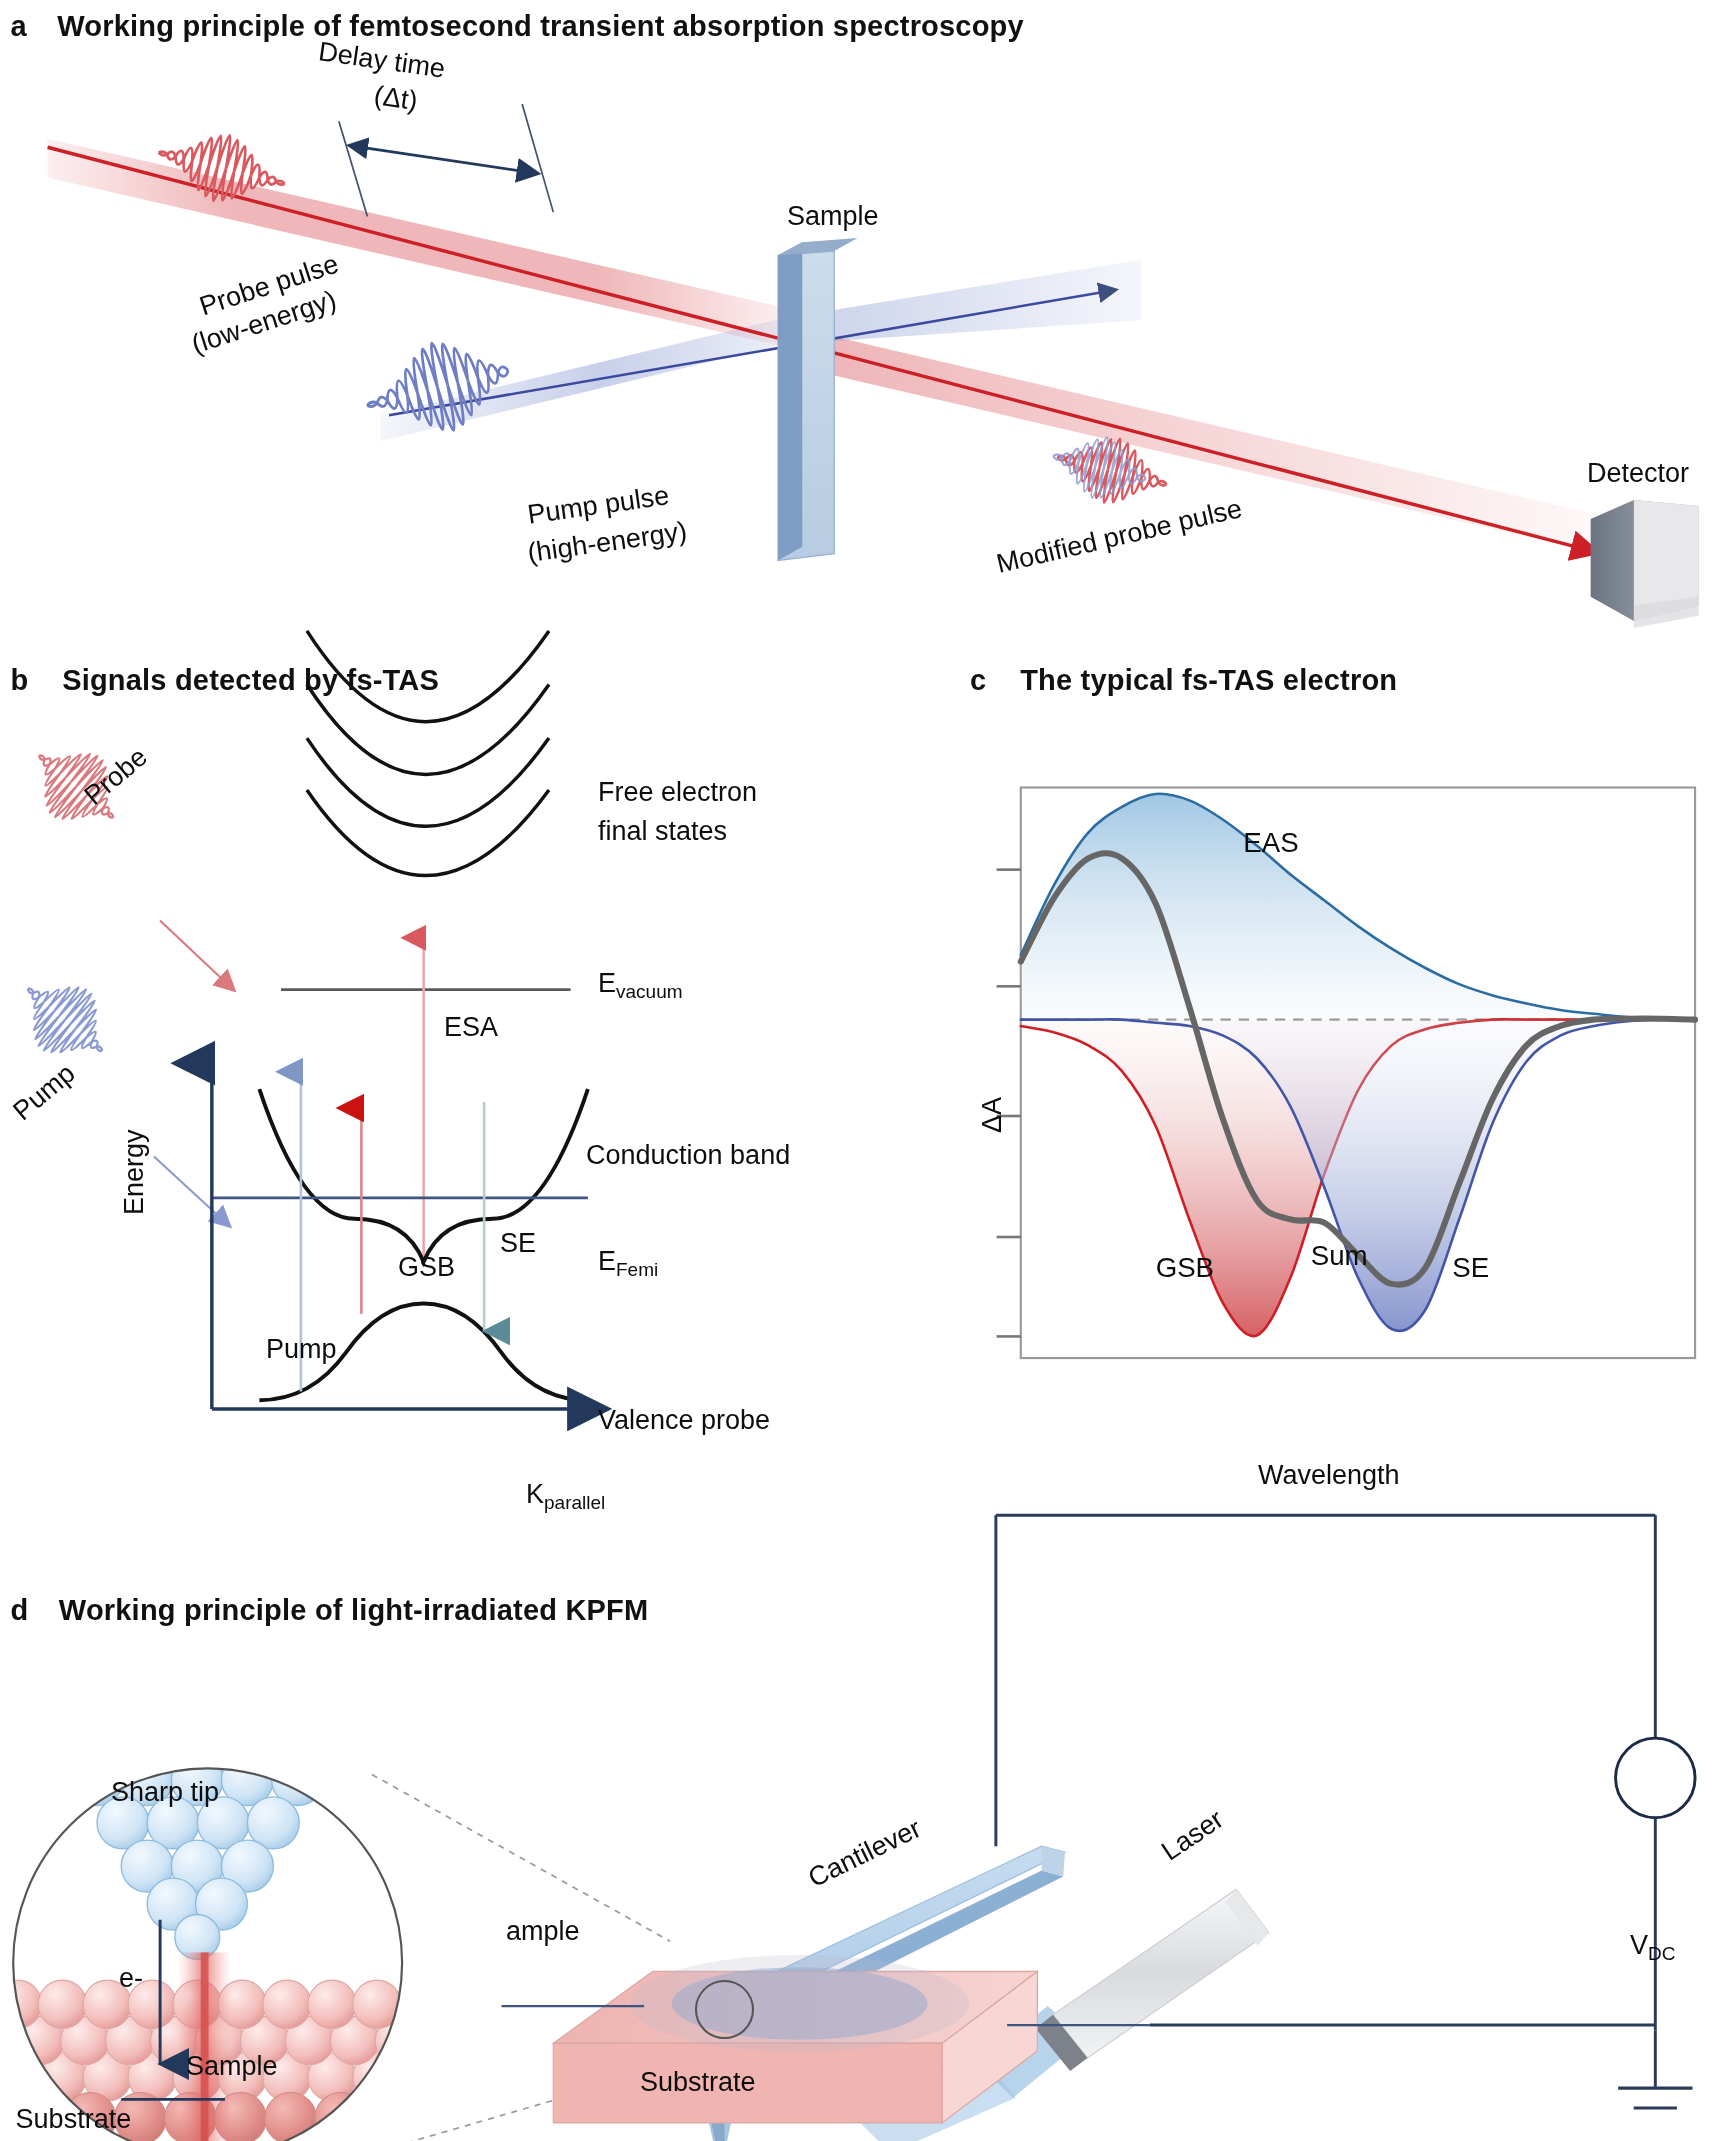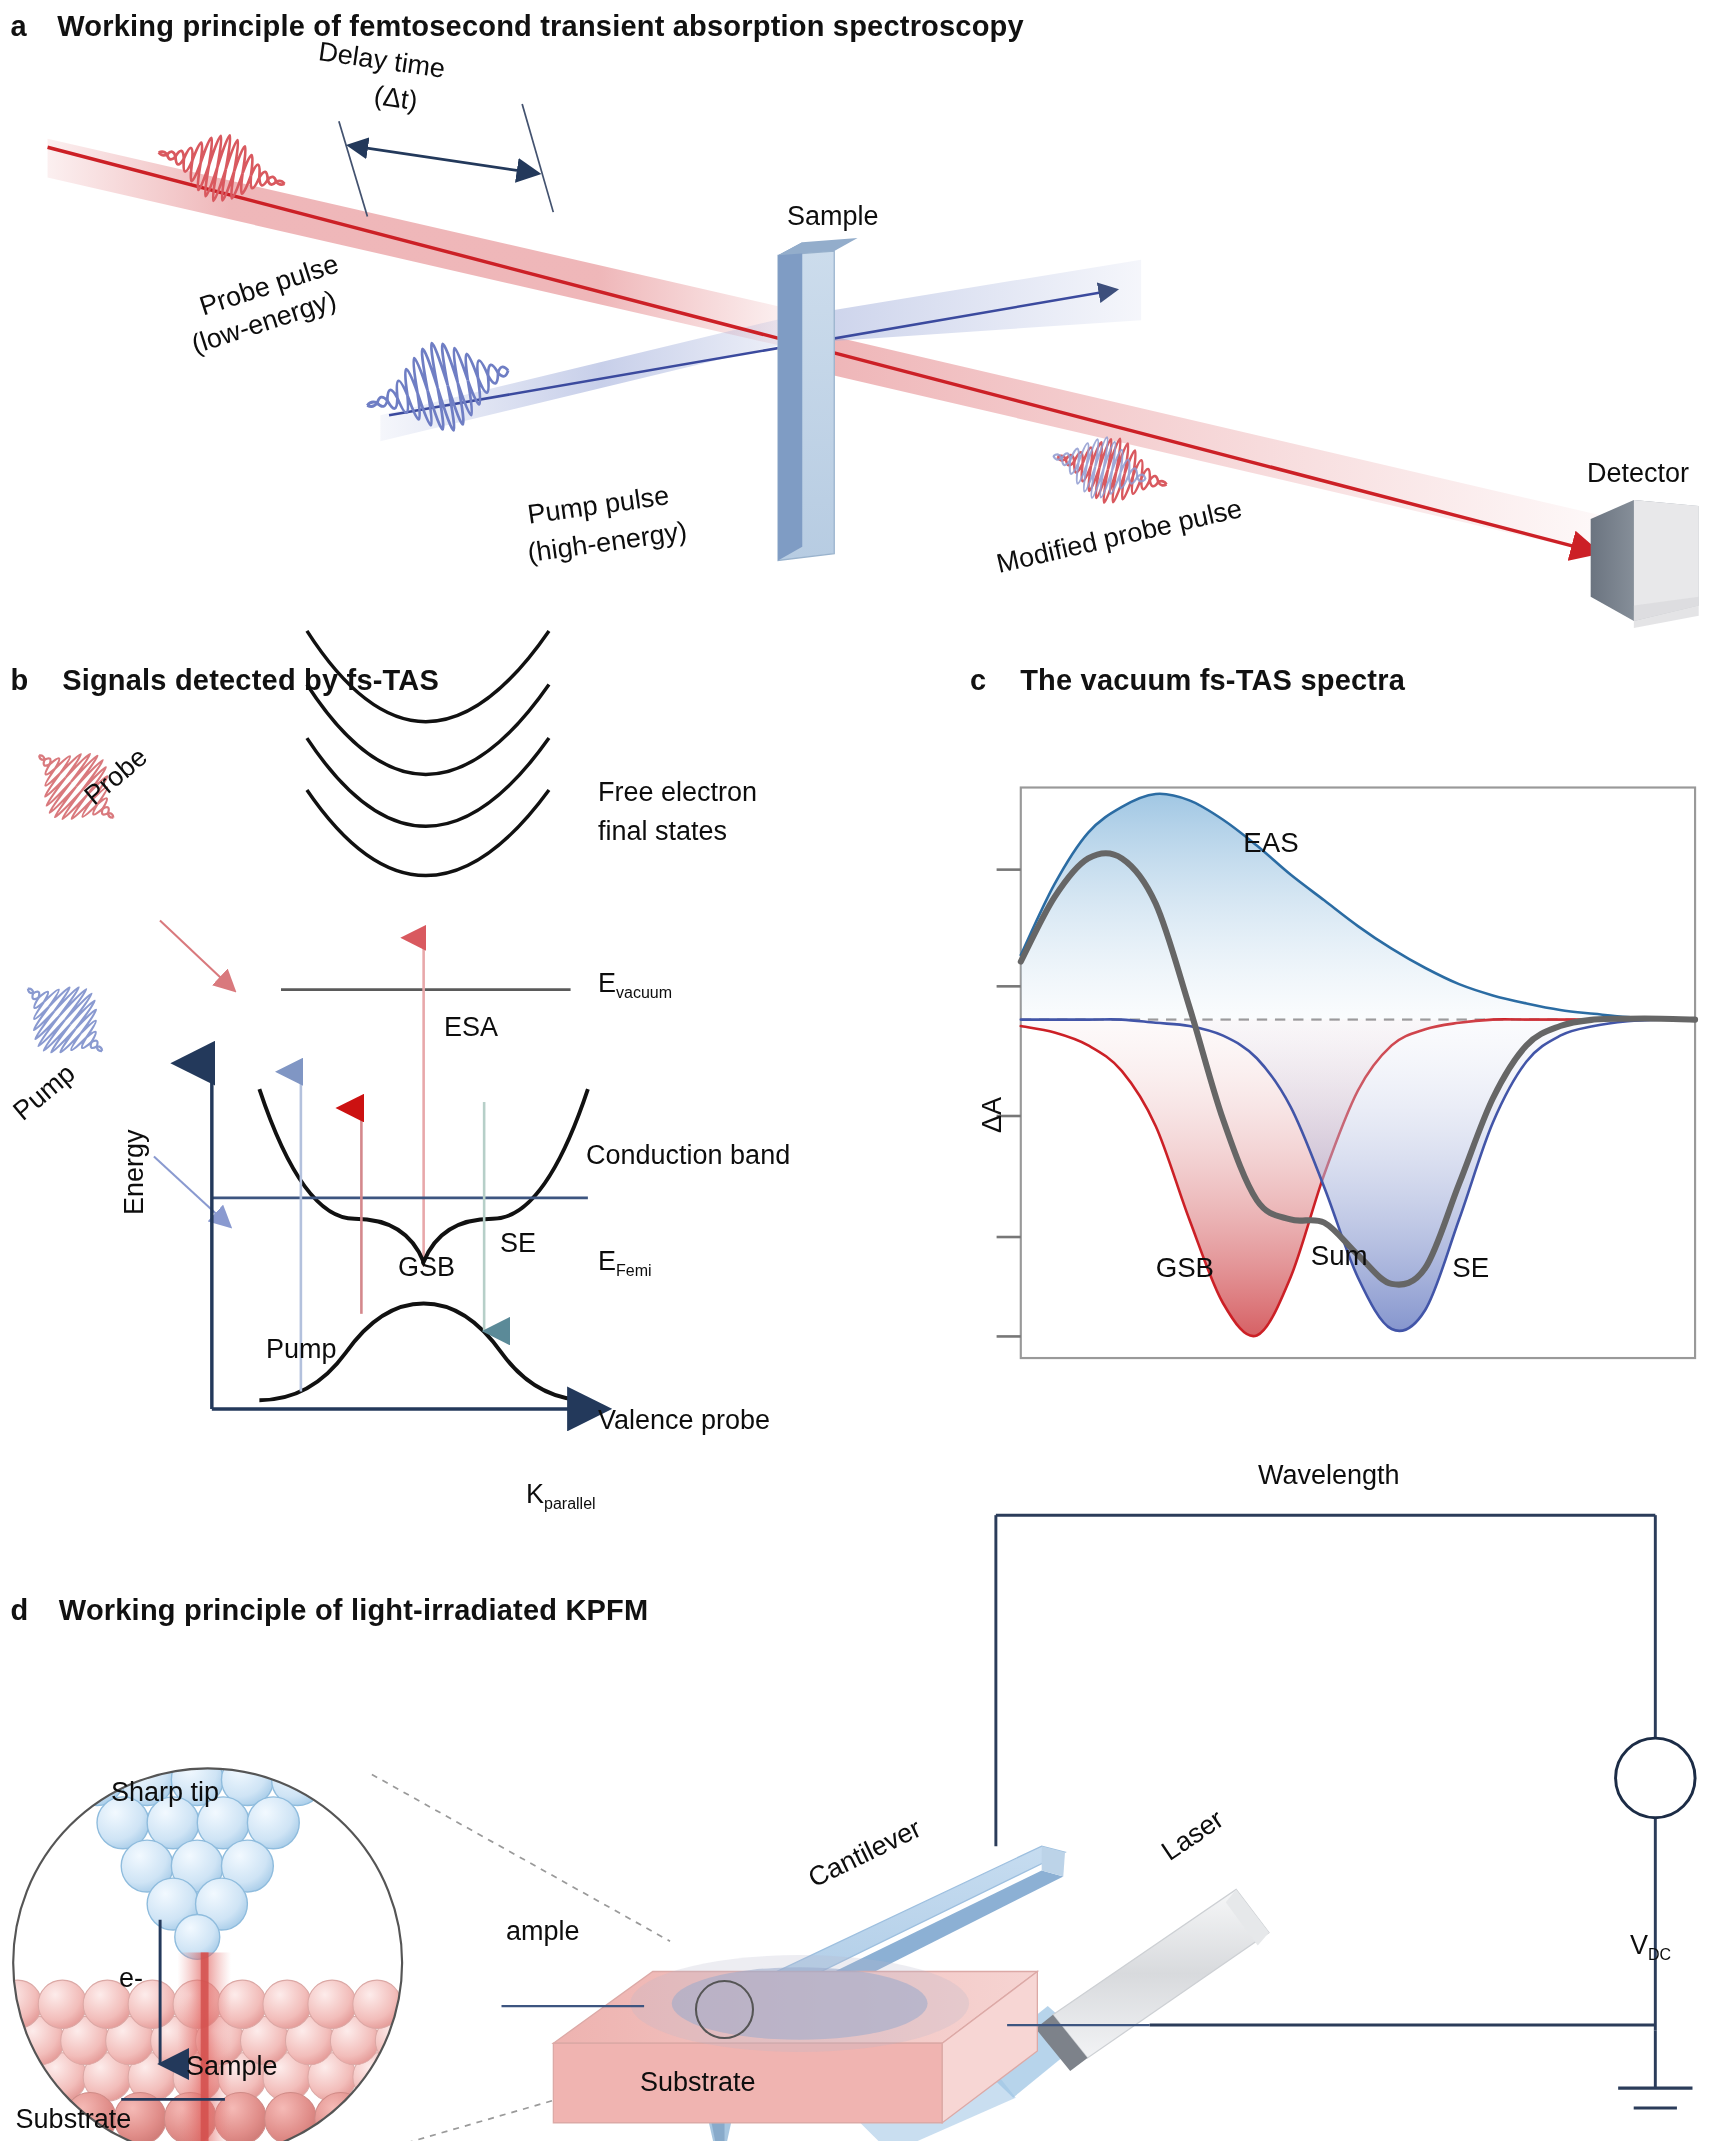--- a/index.html
+++ b/index.html
@@ -1,21 +1,21 @@
 <!DOCTYPE html>
 <html style="font-size:14px"><head>
 <meta charset="utf-8">
 <style>
   html,body{margin:0;padding:0;background:#fff;}
   body{width:1729px;height:2141px;position:relative;
        font-family:"Liberation Sans","DejaVu Sans",sans-serif;color:#111;}
   .panel-title{position:absolute;font-weight:bold;font-size:29px;letter-spacing:0.2px;white-space:nowrap;}
   .panel-letter{font-weight:bold;font-size:29px;}
   .lbl{position:absolute;font-size:27px;white-space:nowrap;color:#0d0d0d;}
-  .sub{font-size:16px;vertical-align:sub;}
+  .sub{font-size:19px;vertical-align:sub;}
   svg{position:absolute;left:0;top:0;overflow:visible;}
 </style>
 </head>
 <body>
 
 <div class="panel-title" style="left:10.4px;top:10.4px;">
   <span class="panel-letter">a</span>
   <span style="display:inline-block;width:14px"></span>
   <span>Working principle of femtosecond transient absorption spectroscopy</span>
 </div>
@@ -215,21 +215,21 @@
 <div class="lbl" style="left:500px;top:1228px;">SE</div>
 <div class="lbl" style="left:598px;top:1223px;margin-top:23px;"><span>E</span><span class="sub">Femi</span></div>
 <div class="lbl" style="left:266px;top:1334px;">Pump</div>
 <div class="lbl" style="left:598px;top:1405px;">Valence probe</div>
 <div class="lbl" style="left:119px;top:1215px;transform:rotate(-90deg);transform-origin:left top;">Energy</div>
 <div class="lbl" style="left:526px;top:1479px;"><span>K</span><span class="sub">parallel</span></div>
 
 <div class="panel-title" style="left:970px;top:664px;">
   <span class="panel-letter">c</span>
   <span style="display:inline-block;width:17.3px"></span>
-  <span>The vacuum fs-TAS spectra</span>
+  <span>The typical fs-TAS electron</span>
 </div>
 
 <svg id="chart-c" width="778" height="692" style="left:943px;top:770px;" viewBox="0 0 900 800">
   <defs>
     <linearGradient id="gEAS" x1="0" y1="0" x2="0" y2="1">
       <stop offset="0%" stop-color="#9cc4e2" stop-opacity=".95"></stop>
       <stop offset="100%" stop-color="#cfe2f0" stop-opacity=".10"></stop>
     </linearGradient>
     <linearGradient id="gGSB" x1="0" y1="0" x2="0" y2="1">
       <stop offset="0%" stop-color="#f4dede" stop-opacity=".15"></stop>

